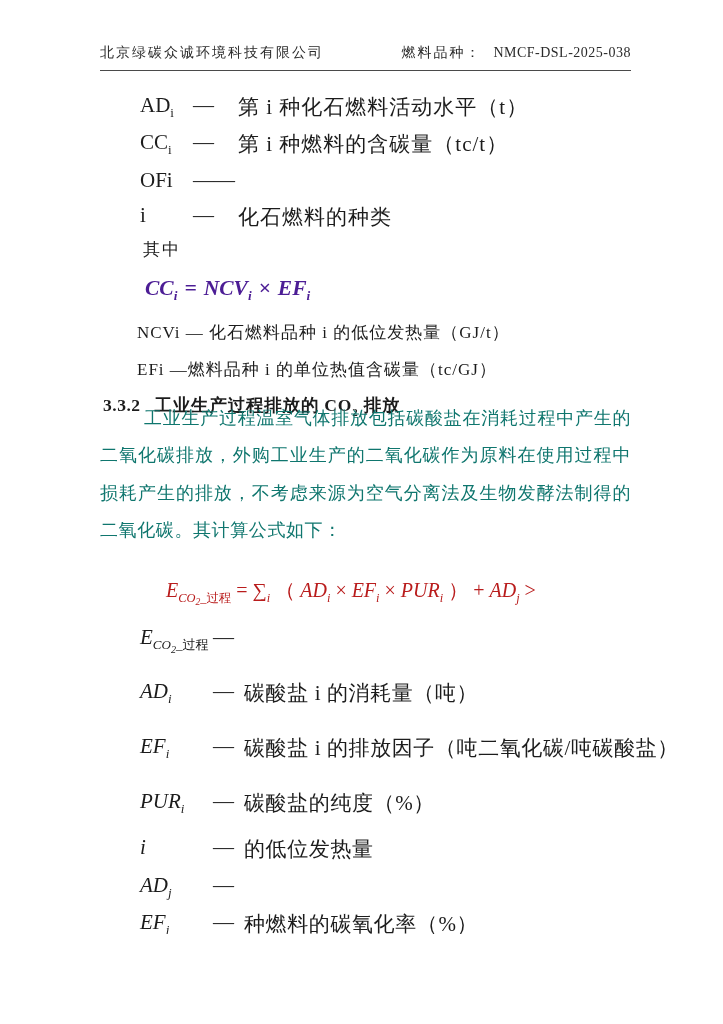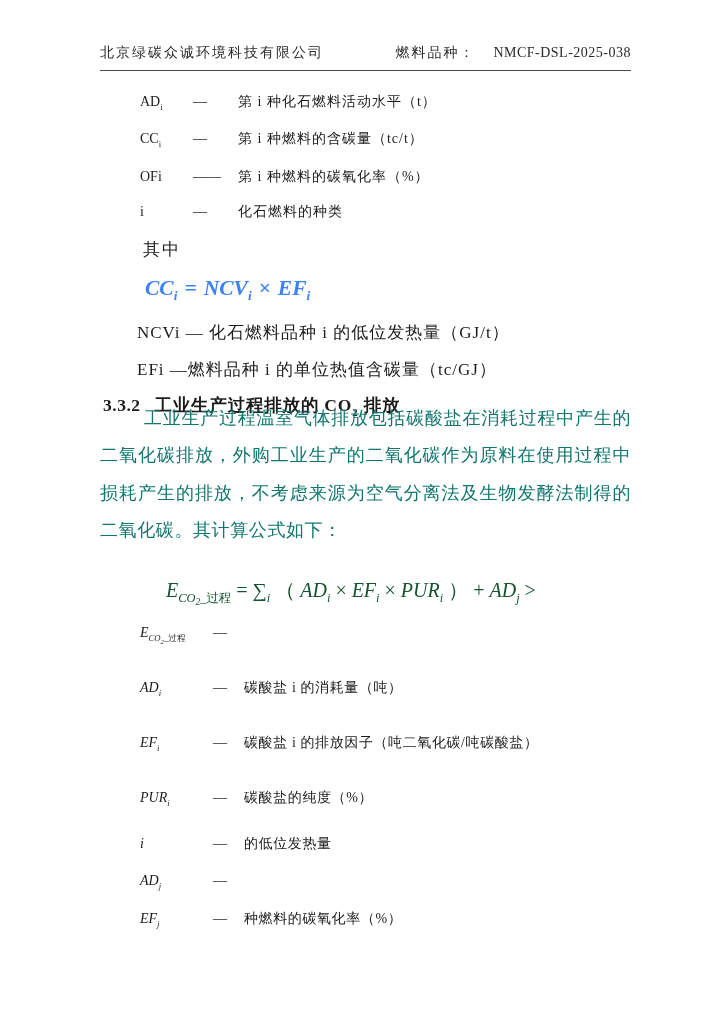--- a/index.html
+++ b/index.html
@@ -10,23 +10,23 @@
     overflow:hidden;
     padding-left:31px;
   }
   
   .header {
     position:absolute; left:100px; top:44px; width:531px;
     display:flex; justify-content:space-between; align-items:baseline;
     font-size:14px; letter-spacing:2px; color:#2a2a2a;
     padding-bottom:8px; border-bottom:1.2px solid #4a4a4a;
   }
-  .arch-no { letter-spacing:0.5px; margin-left:18px; font-family:"Liberation Serif",serif; }
+  .arch-no { letter-spacing:0.5px; margin-left:12px; font-family:"Liberation Serif",serif; }
   
-  .row { position:absolute; left:140px; display:flex; align-items:center; font-size:14px; white-space:nowrap; }
+  .row { position:absolute; left:140px; display:flex; align-items:flex-start; font-size:21px; white-space:nowrap; }
   .row .desc { letter-spacing:1px; }
   sub { font-size:62%; line-height:0; }
   sub sub { font-size:78%; }
   
   .defs1 .term { width:53px; font-style:normal; }
   .defs1 .dash { min-width:45px; }
   
   .among { position:absolute; left:143px; top:238px; font-size:17px; letter-spacing:2px; }
   
   .formula-cc {
@@ -81,44 +81,43 @@
     <span class="desc">第 i 种化石燃料活动水平（t）</span>
   </div>
   <div class="row defs1" style="top:130px">
     <span class="term"><span>CC</span><sub>i</sub></span>
     <span class="dash">—</span>
     <span class="desc">第 i 种燃料的含碳量（tc/t）</span>
   </div>
   <div class="row defs1" style="top:168px">
     <span class="term"><span>OFi</span><sub></sub></span>
     <span class="dash">——</span>
-    <span class="desc">第 i 种燃料的碳氧化率（%）</span>
   </div>
   <div class="row defs1" style="top:203px">
     <span class="term"><span>i</span><sub></sub></span>
     <span class="dash">—</span>
     <span class="desc">化石燃料的种类</span>
   </div>
 
   <div class="among">其中</div>
 
-  <div class="formula-cc" style="color: #3b82f6;">
+  <div class="formula-cc" style="color: #4c1d95;">
     <span class="tok"><span>CC</span><sub>i</sub></span><span class="tok">=</span><span class="tok"><span>NCV</span><sub>i</sub></span><span class="tok">×</span><span class="tok"><span>EF</span><sub>i</sub></span>
   </div>
 
   <div class="simple-line" style="top:358px">EFi —燃料品种 i 的单位热值含碳量（tc/GJ）</div>
   <div class="simple-line" style="top:321px">NCVi — 化石燃料品种 i 的低位发热量（GJ/t）</div>
 
   <div class="heading">
     <span class="num">3.3.2</span><span><span>工业生产过程排放的 CO</span><sub>2</sub><span> 排放</span></span>
   </div>
 
   <div class="para">工业生产过程温室气体排放包括碳酸盐在消耗过程中产生的二氧化碳排放，外购工业生产的二氧化碳作为原料在使用过程中损耗产生的排放，不考虑来源为空气分离法及生物发酵法制得的二氧化碳。其计算公式如下：</div>
 
-  <div class="formula-e" style="color: #14532d;">
+  <div class="formula-e" style="color: #b91c1c;">
     <span class="tok"><span>E</span><sub><span>CO</span><sub>2</sub><span class="cjk-sub">_过程</span></sub></span><span class="tok up">=</span><span class="tok up"><span>∑</span><sub style="font-style:italic">i</sub></span><span class="tok up">（</span><span class="tok"><span>AD</span><sub>i</sub></span><span class="tok up">×</span><span class="tok"><span>EF</span><sub>i</sub></span><span class="tok up">×</span><span class="tok"><span>PUR</span><sub>i</sub></span><span class="tok up">）</span><span class="tok up">+</span><span class="tok"><span>AD</span><sub>j</sub></span><span class="tok up">&gt;</span>
   </div>
 
   <div class="row defs2" style="top:625px">
     <span class="term"><span>E</span><sub><span>CO</span><sub>2</sub><span class="cjk-sub">_过程</span></sub></span>
     <span class="dash">—</span>
   </div>
   <div class="row defs2" style="top:679px">
     <span class="term"><span>AD</span><sub>i</sub></span>
     <span class="dash">—</span>

